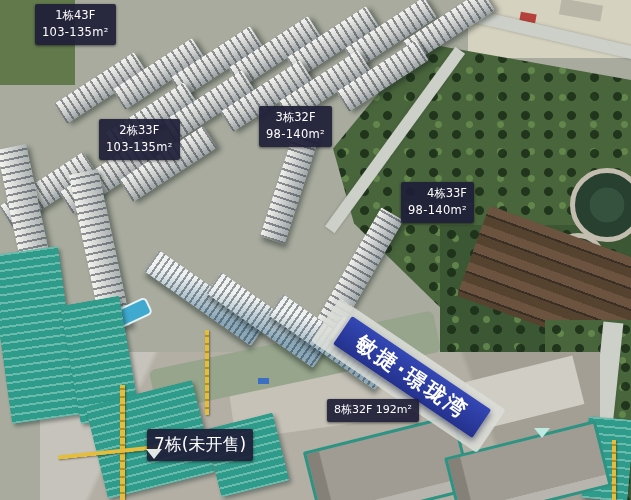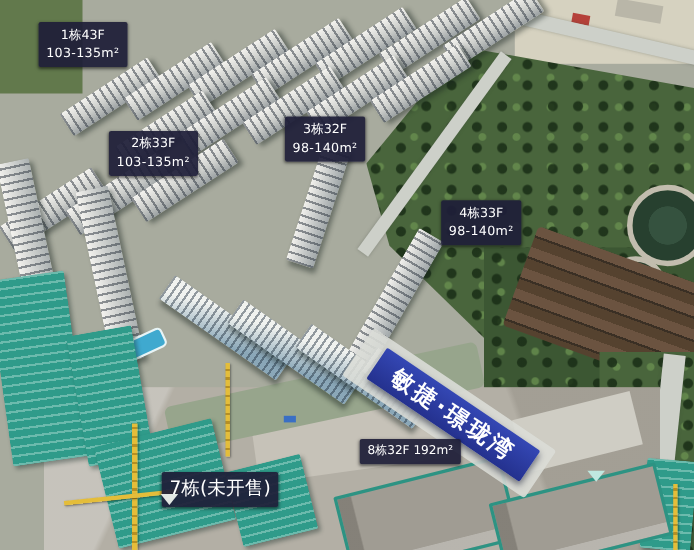--- a/index.html
+++ b/index.html
@@ -115,33 +115,33 @@
   <div class="crane abs" style="left:58px;top:450px;width:105px;height:4px;transform:rotate(-6deg);"></div>
   <div class="crane abs" style="left:205px;top:330px;width:4px;height:85px;"></div>
   <div class="crane abs" style="left:612px;top:440px;width:4px;height:60px;"></div>
   <div class="abs" style="left:258px;top:378px;width:11px;height:6px;background:#3a6fc4;"></div>
 
   <div class="podium" style="left:340px;top:298px;width:200px;height:52px;transform:rotate(34deg);transform-origin:left top;"></div>
   <div class="banner" style="left:352px;top:316px;width:168px;height:34px;transform:rotate(34deg);transform-origin:left top;">
     <span>敏捷·璟珑湾</span>
   </div>
 
-  <div class="tag" style="left:35px;top:4px;margin-top:16px;">
+  <div class="tag" style="left:35px;top:4px;">
     <div class="l1">1栋43F</div>
     <div class="l2">103-135m²</div>
   </div>
   <div class="tag" style="left:99px;top:119px;">
     <div class="l1">2栋33F</div>
     <div class="l2">103-135m²</div>
   </div>
   <div class="tag" style="left:259px;top:106px;">
     <div class="l1">3栋32F</div>
     <div class="l2">98-140m²</div>
   </div>
-  <div class="tag" style="left:401px;top:182px;">
+  <div class="tag" style="left:401px;top:182px;text-align:right;">
     <div class="l1">4栋33F</div>
     <div class="l2">98-140m²</div>
   </div>
   <div class="tag" style="left:147px;top:429px;font-size:17px;">
     <div class="l1">7栋(未开售)</div>
   </div>
   <div class="tag" style="left:327px;top:399px;font-size:11px;">
     <div class="l1">8栋32F 192m²</div>
   </div>
   <div class="ptr" style="left:534px;top:428px;"></div>

